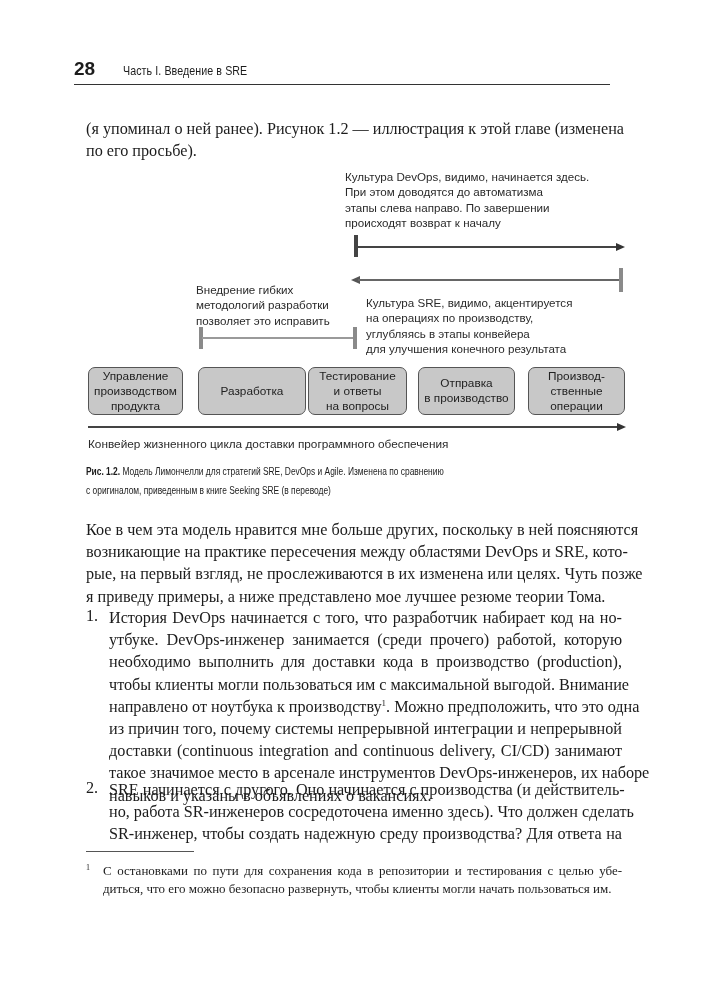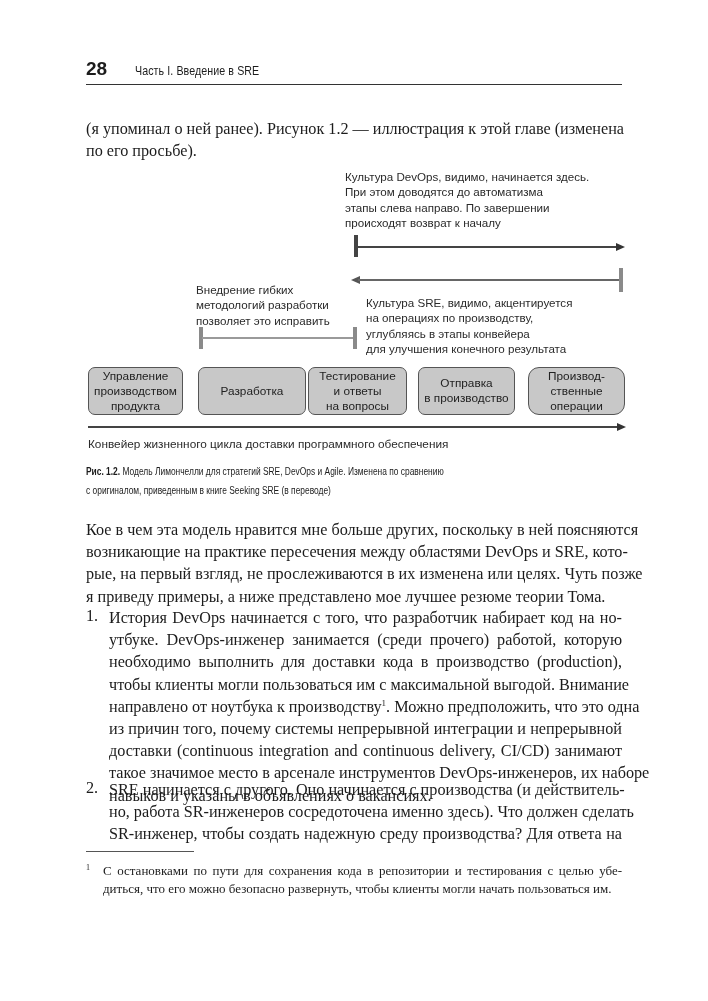--- a/index.html
+++ b/index.html
@@ -1,18 +1,18 @@
 <!DOCTYPE html>
 <html><head>
 <meta charset="utf-8">
 <style>
   html,body{margin:0;padding:0;background:#ffffff;}
   body{width:708px;height:1001px;position:relative;overflow:hidden;color:#1c1c1c;}
   .serif{font-family:"Liberation Serif","DejaVu Serif",serif;}
-  .header{position:absolute;left:86px;top:60px;width:536px;height:24px;border-bottom:1px solid #333;}
+  .header{position:absolute;left:74px;top:60px;width:536px;height:24px;border-bottom:1px solid #333;}
   .pagenum{position:absolute;left:0;top:-2px;font-family:"Liberation Sans",sans-serif;font-weight:bold;font-size:19px;}
   .running{position:absolute;left:49px;top:3px;font-family:"Liberation Sans",sans-serif;font-size:13px;transform:scaleX(0.82);transform-origin:left;letter-spacing:0.1px;}
   .para{position:absolute;left:86px;width:536px;font-size:16.2px;line-height:22.2px;text-align:justify;}
   .para .ln{display:block;white-space:nowrap;text-align-last:justify;}
   .para .ln.last{text-align-last:left;}
   .dtext{position:absolute;font-family:"Liberation Sans",sans-serif;font-size:11.6px;line-height:15.3px;text-align:left;color:#2a2a2a;white-space:nowrap;}
   .box{position:absolute;top:367px;height:48px;background:#c8c8c8;border:1.5px solid #555;border-radius:7px;box-sizing:border-box;display:flex;align-items:center;justify-content:center;text-align:center;font-family:"Liberation Sans",sans-serif;font-size:11.8px;line-height:15px;color:#222;}
   .hline{position:absolute;height:2px;background:#444;}
   .hline.grey{background:#9a9a9a;}
   .vtick{position:absolute;width:4px;background:#444;}
@@ -93,21 +93,21 @@
       <div>и ответы</div>
       <div>на вопросы</div>
     </div>
   </div>
   <div class="box" style="left:418px;width:97px;">
     <div>
       <div>Отправка</div>
       <div>в производство</div>
     </div>
   </div>
-  <div class="box" style="left:528px;width:97px;border-radius:11px;">
+  <div class="box" style="left:528px;width:97px;">
     <div>
       <div>Производ-</div>
       <div>ственные</div>
       <div>операции</div>
     </div>
   </div>
 
   <div class="hline" style="left:88px;top:426px;width:530px;"></div>
   <div class="arrow-r" style="left:617px;top:423px;"></div>
   <div class="dtext" style="left:88px;top:437px;width:538px;font-size:11.8px;">Конвейер жизненного цикла доставки программного обеспечения</div>

